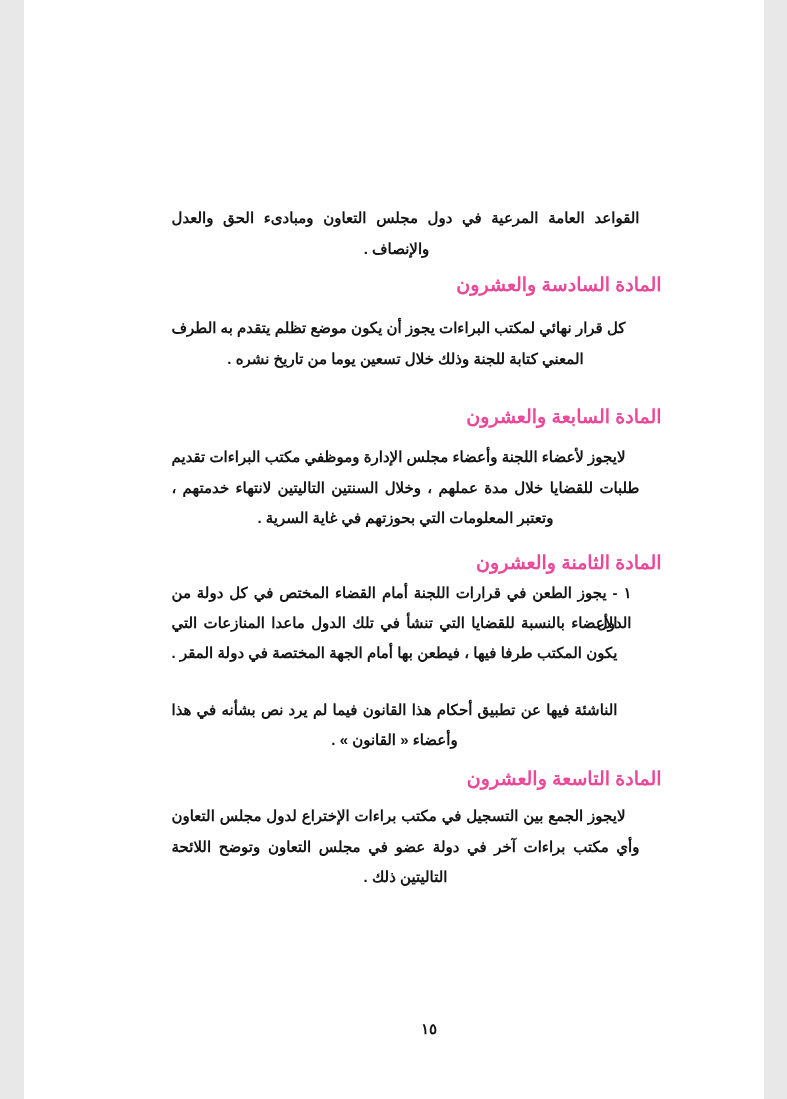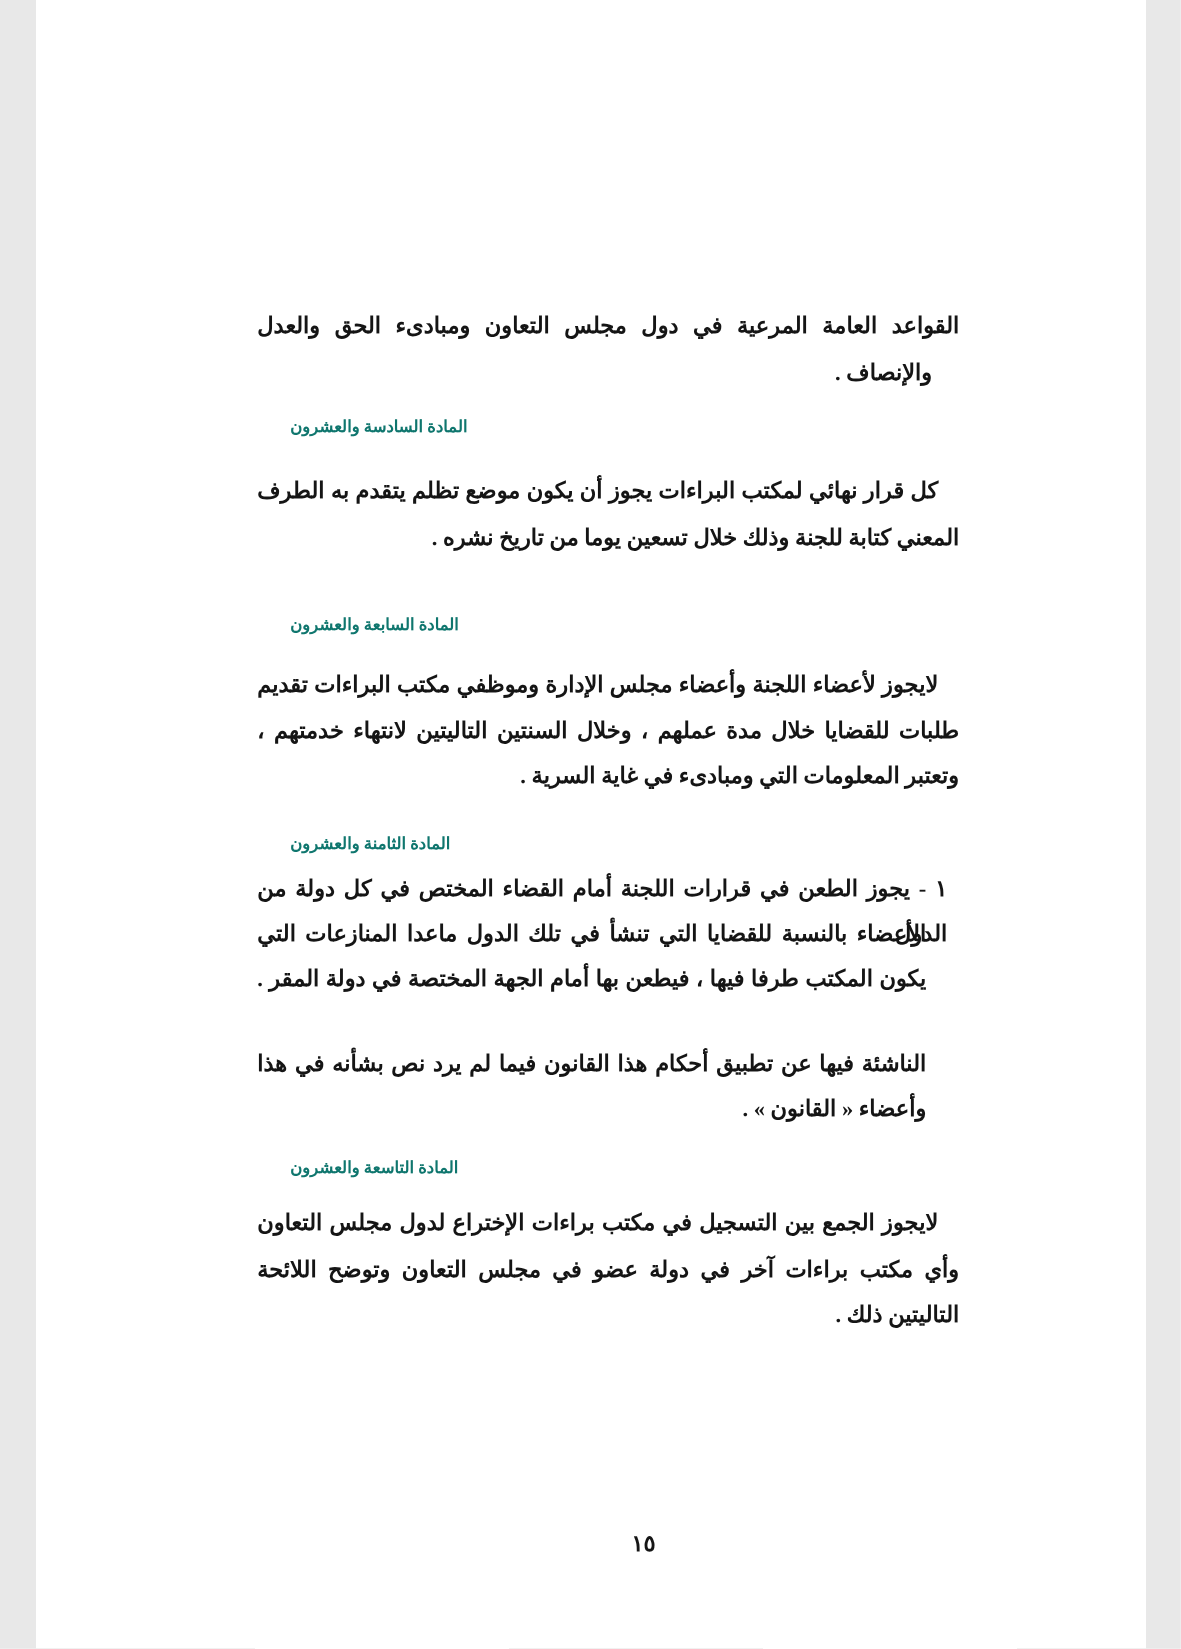--- a/index.html
+++ b/index.html
@@ -2,51 +2,51 @@
 <html lang="ar" dir="rtl"><head>
 <meta charset="utf-8">
 <style>
   html,body { margin:0; padding:0; background:#e8e8e8; }
   .page {
     position:relative;
     width:740px; height:1099px;
     margin:0 auto;
     background:#ffffff;
     overflow:hidden;
-    font-family:Liberation Serif, serif;
+    font-family:Liberation Sans, sans-serif;
     color:#151515;
     direction:rtl;
   }
   .tb {
     position:absolute;
     left:148px; top:0;
     width:468px; height:100%;
     direction:rtl;
   }
   .ln {
     position:absolute; left:0; right:0;
     margin:0;
     font-size:15px; font-weight:700;
     line-height:30px;
     color:#151515;
     white-space:normal;
   }
   .fill { text-align:justify; text-align-last:justify; }
-  .end  { text-align:right; }
+  .end  { text-align:center; }
   .ind  { text-indent:14px; }
   .item-first { padding-right:8px; }
   .item-cont  { padding-right:22px; }
   .num { font-weight:700; }
   .ttl {
     position:absolute; left:22px; right:-22px;
     margin:0;
-    text-align:left;
-    font-size:11px; font-weight:700;
+    text-align:right;
+    font-size:19px; font-weight:700;
     line-height:30px;
-    color:#0f766e;
+    color:#ec4899;
   }
   .pagenum {
     position:absolute;
     top:1020px; left:12px; width:787px;
     text-align:center;
     font-size:15px; font-weight:700;
     color:#151515;
   }
 </style>
 </head>
@@ -58,21 +58,21 @@
     <p class="ln fill" style="top:203px">القواعد العامة المرعية في دول مجلس التعاون ومبادىء الحق والعدل</p>
     <p class="ln end" style="top:234px; padding-right:18px">والإنصاف .</p>
 
     <h2 class="ttl" style="top:270px">المادة السادسة والعشرون</h2>
     <p class="ln fill ind" style="top:313px">كل قرار نهائي لمكتب البراءات يجوز أن يكون موضع تظلم يتقدم به الطرف</p>
     <p class="ln end" style="top:344px">المعني كتابة للجنة وذلك خلال تسعين يوما من تاريخ نشره .</p>
 
     <h2 class="ttl" style="top:402px">المادة السابعة والعشرون</h2>
     <p class="ln fill ind" style="top:442px">لايجوز لأعضاء اللجنة وأعضاء مجلس الإدارة وموظفي مكتب البراءات تقديم</p>
     <p class="ln fill" style="top:473px">طلبات للقضايا خلال مدة عملهم ، وخلال السنتين التاليتين لانتهاء خدمتهم ،</p>
-    <p class="ln end" style="top:503px">وتعتبر المعلومات التي ومبادىء في غاية السرية .</p>
+    <p class="ln end" style="top:503px">وتعتبر المعلومات التي بحوزتهم في غاية السرية .</p>
 
     <h2 class="ttl" style="top:548px">المادة الثامنة والعشرون</h2>
 
     <p class="ln fill item-first" style="top:578px"><span class="num">١ -</span> <span>يجوز الطعن في قرارات اللجنة أمام القضاء المختص في كل دولة من الدول</span></p>
     <p class="ln fill item-cont" style="top:608px">الأعضاء بالنسبة للقضايا التي تنشأ في تلك الدول ماعدا المنازعات التي</p>
     <p class="ln fill item-cont" style="top:638px">يكون المكتب طرفا فيها ، فيطعن بها أمام الجهة المختصة في دولة المقر .</p>
 
     <p class="ln fill item-cont" style="top:695px">الناشئة فيها عن تطبيق أحكام هذا القانون فيما لم يرد نص بشأنه في هذا</p>
     <p class="ln end item-cont" style="top:725px">وأعضاء « القانون » .</p>
 

